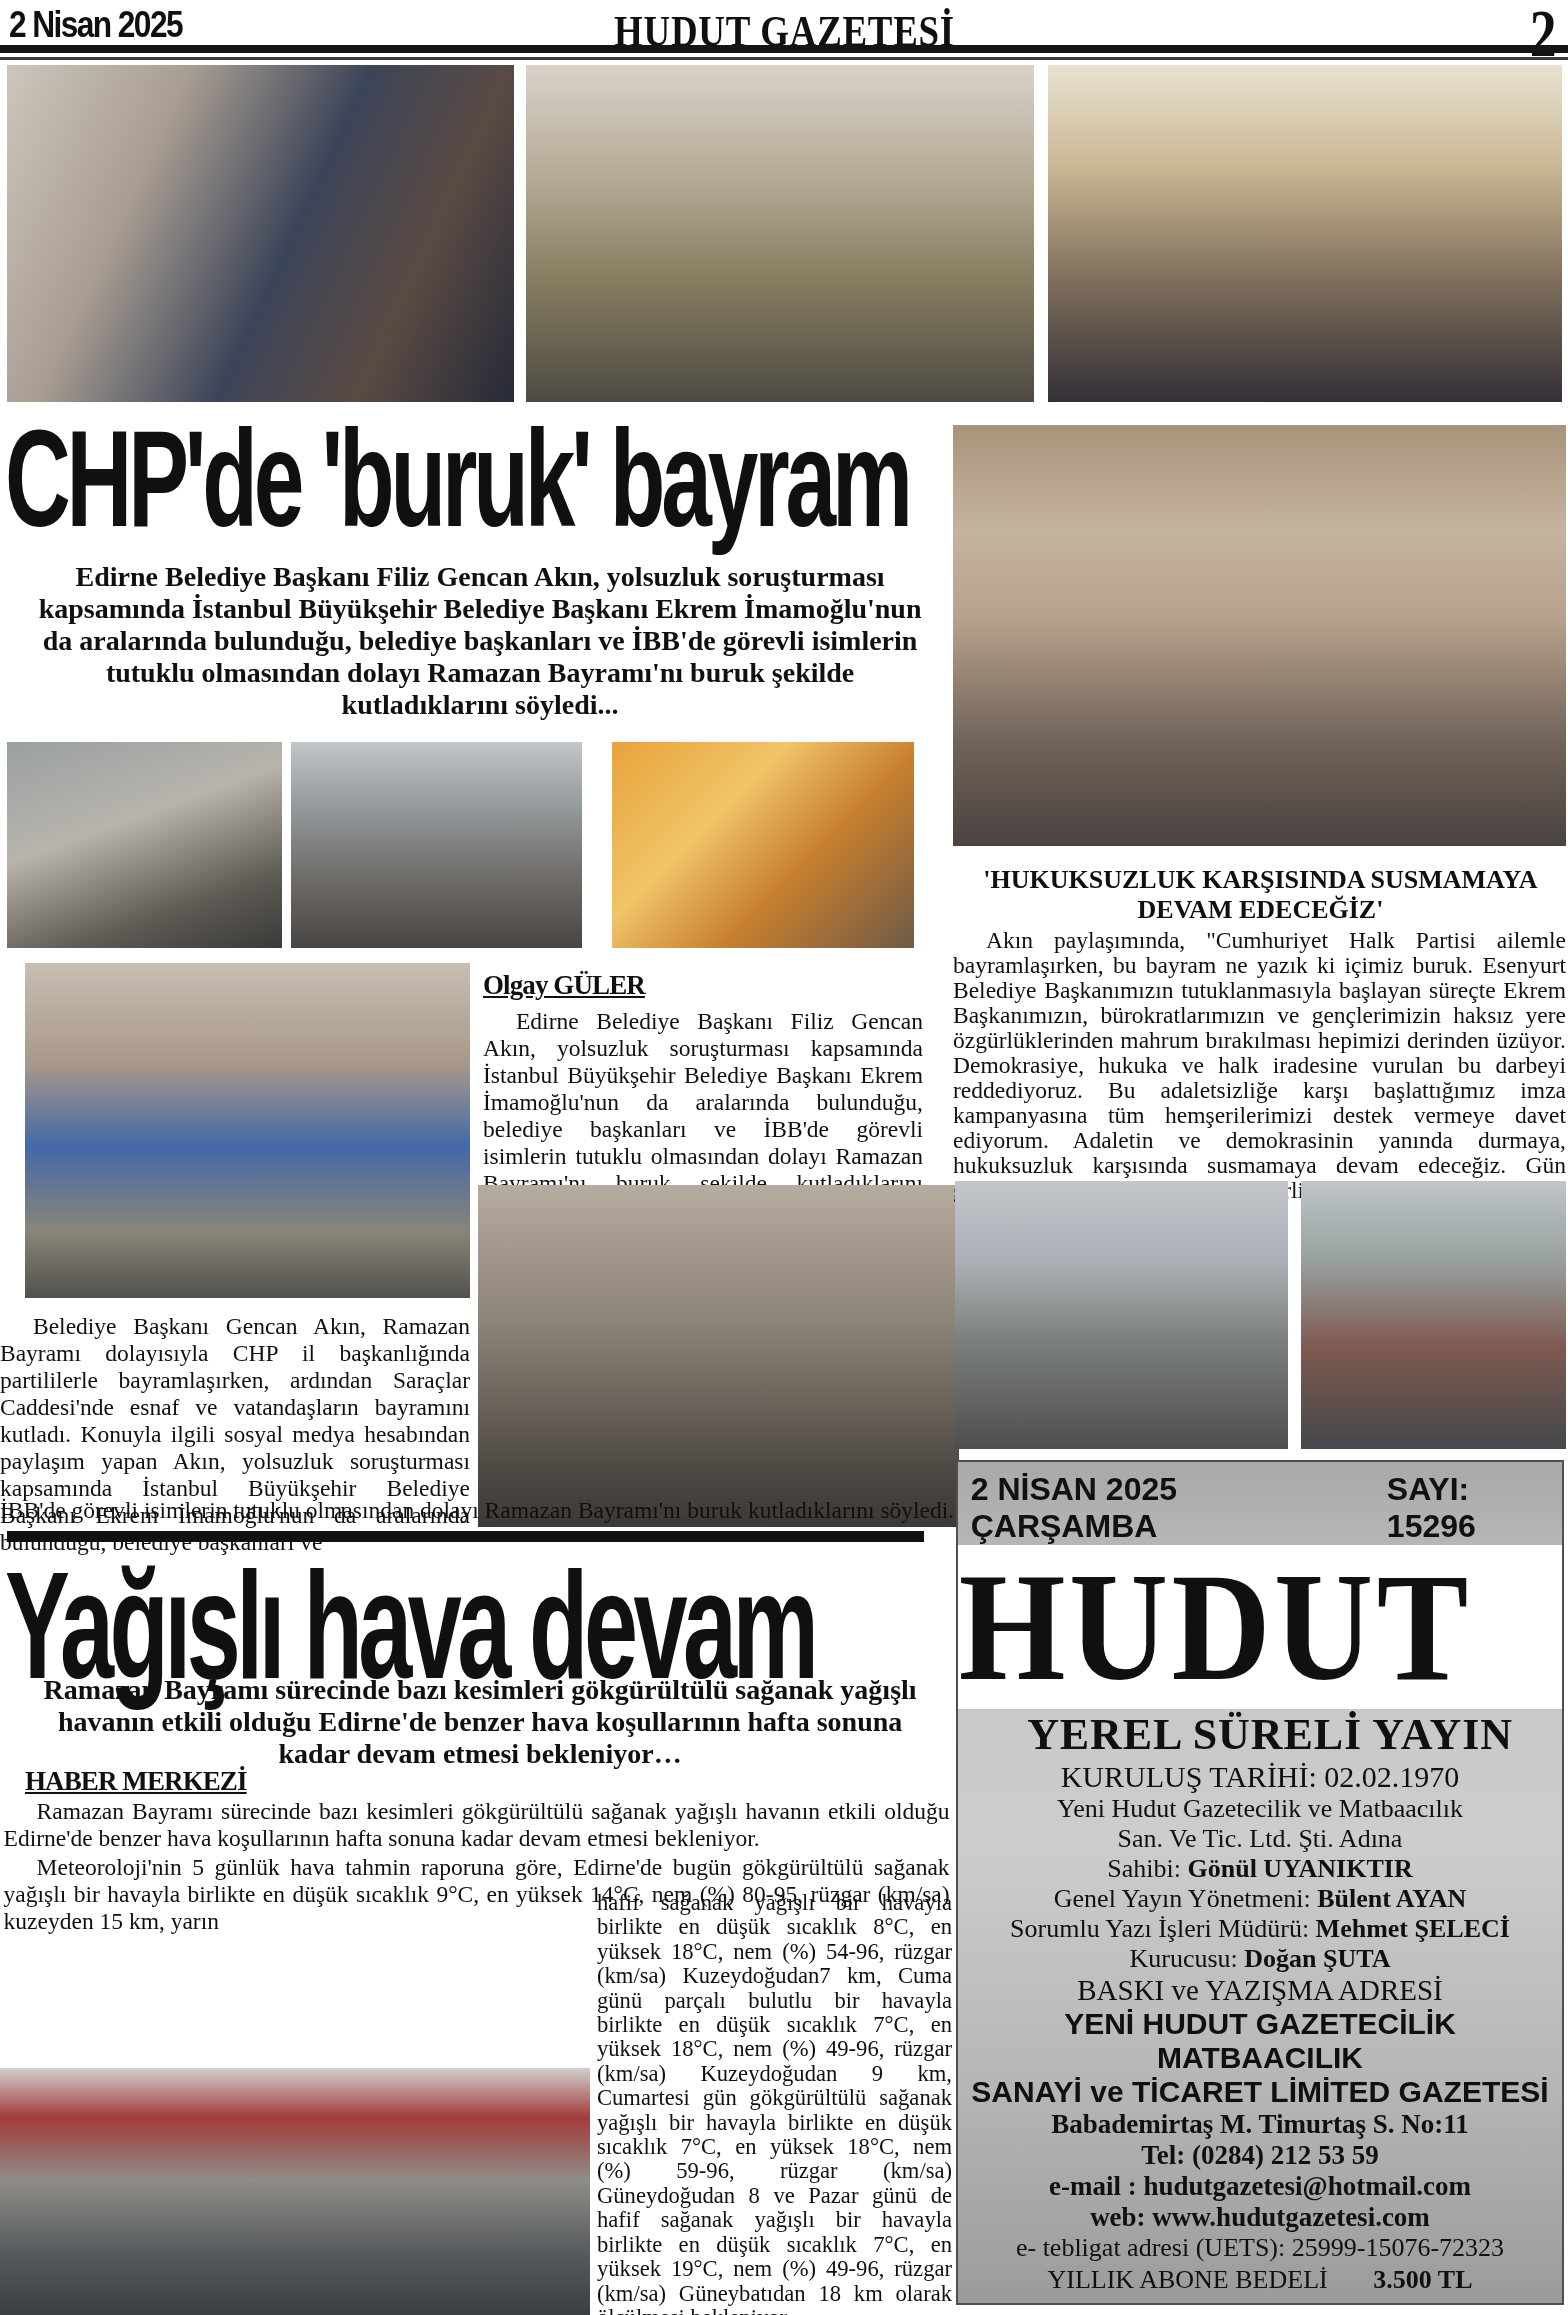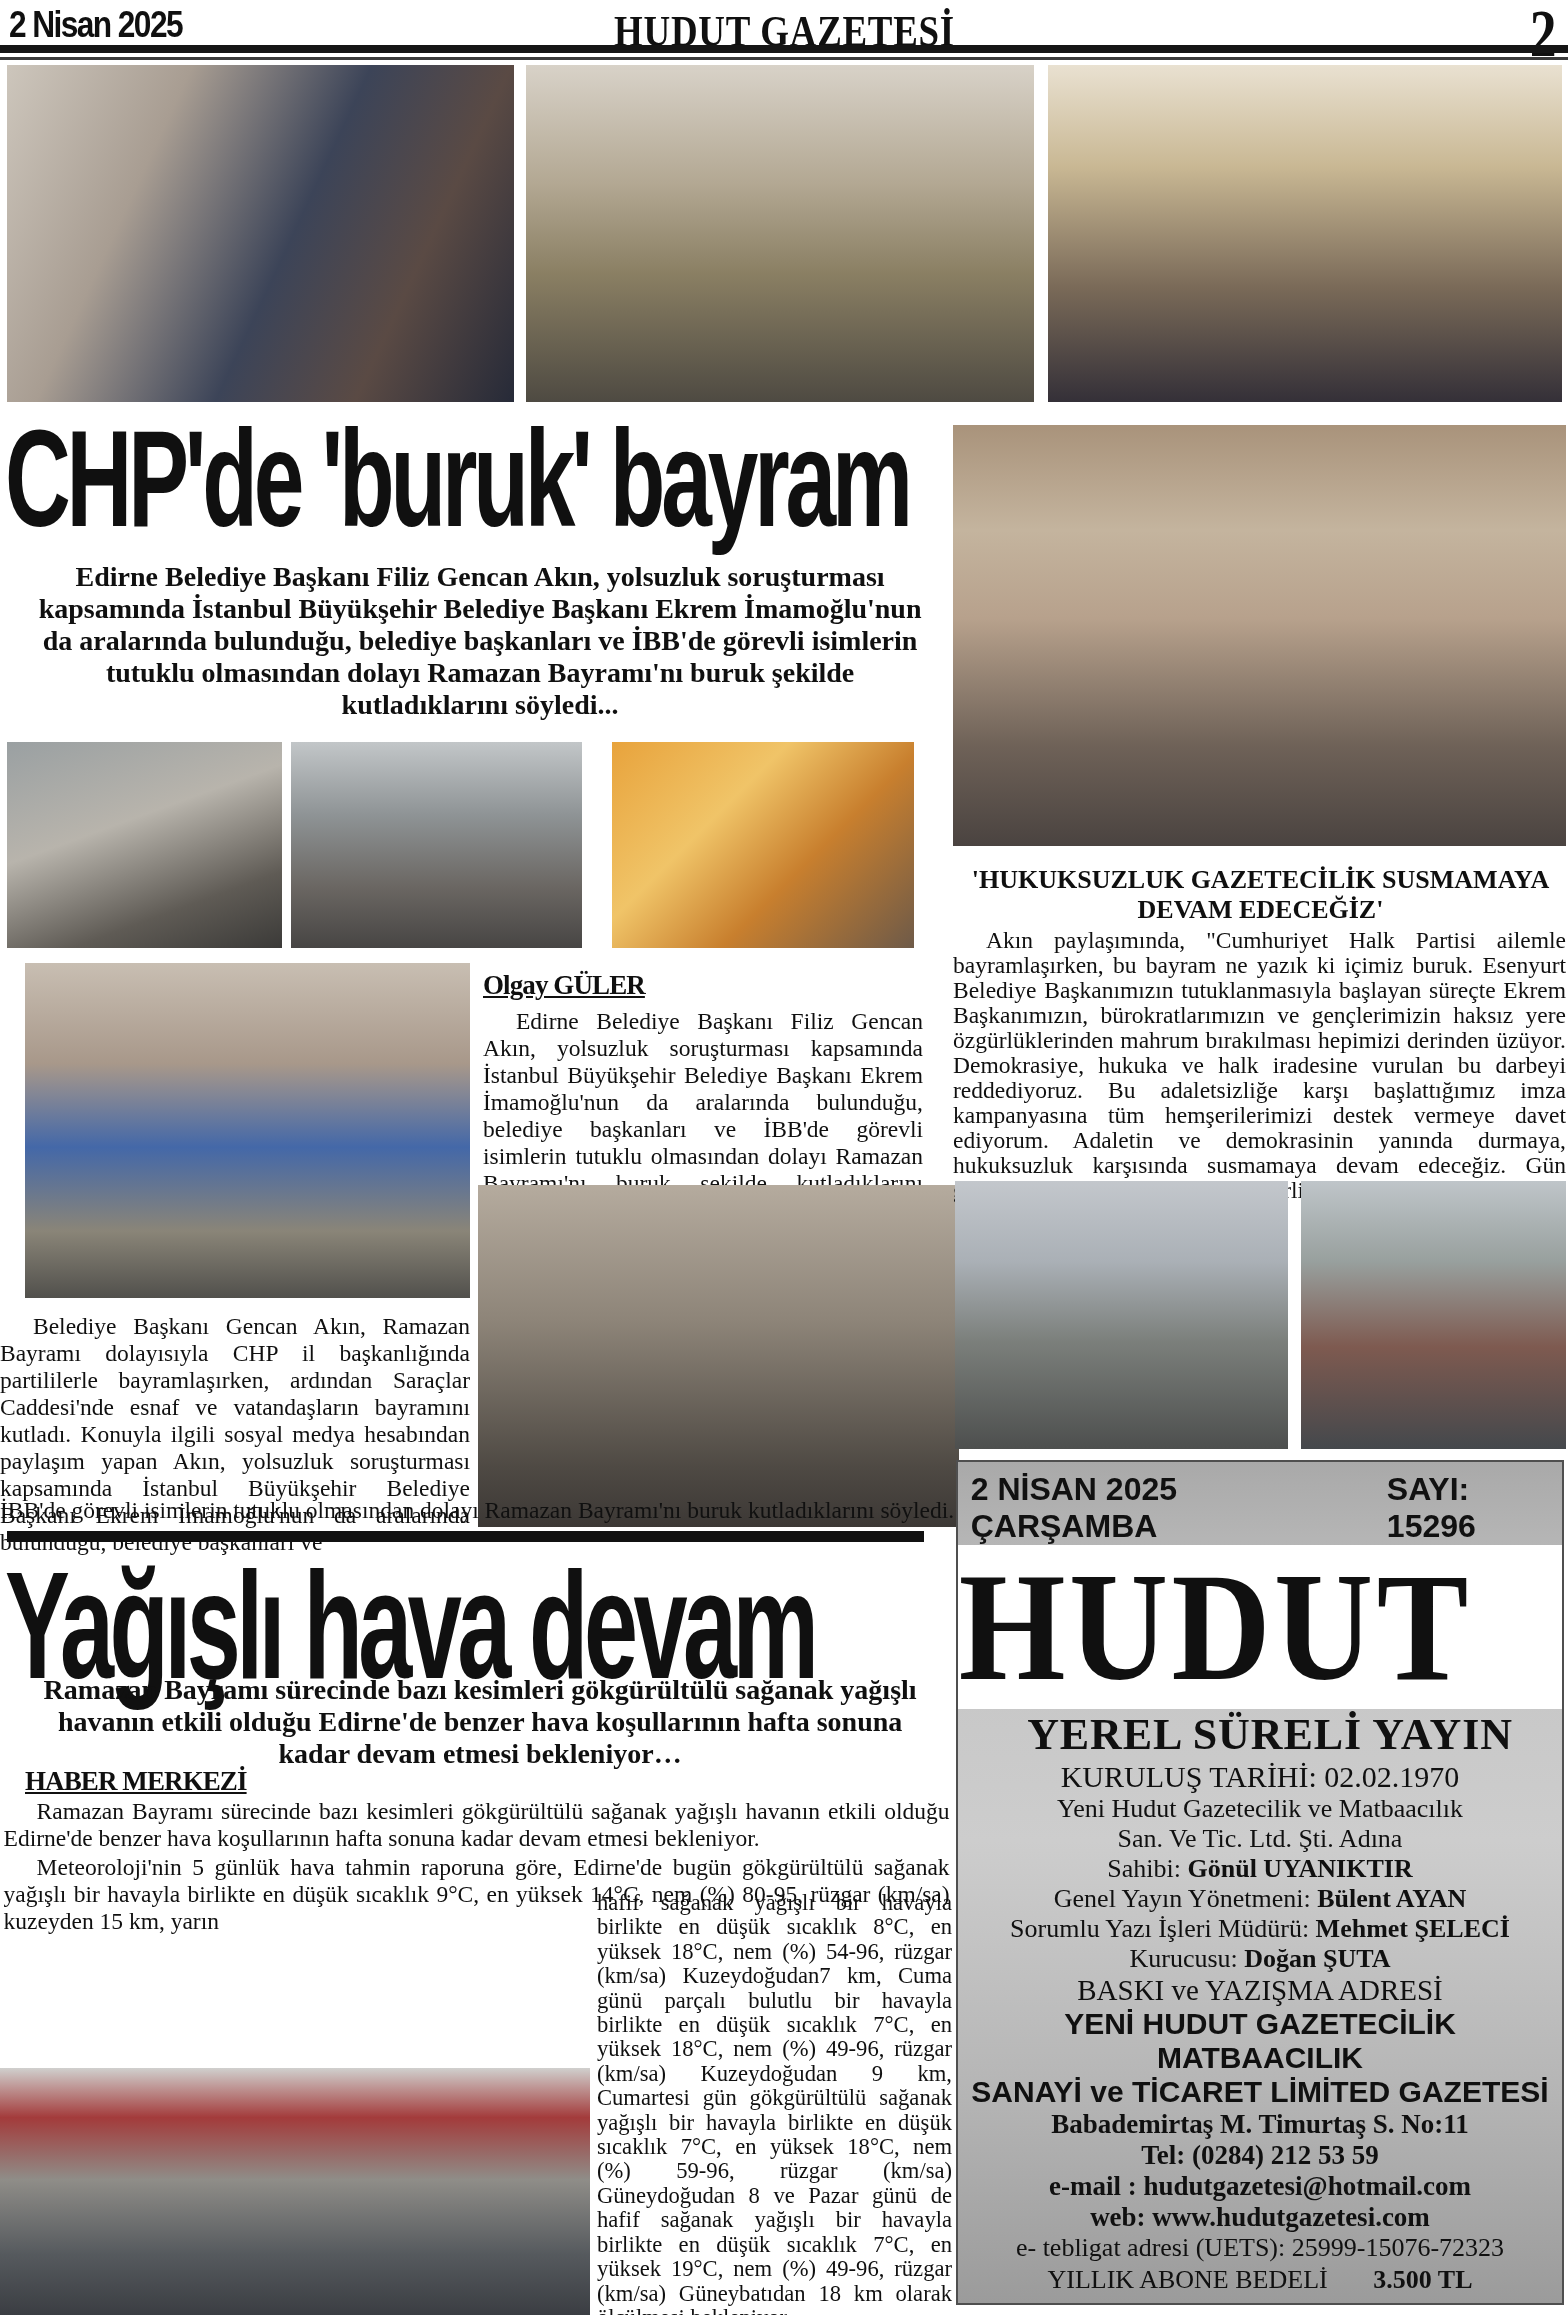--- a/index.html
+++ b/index.html
@@ -89,21 +89,21 @@
   <div class="abs" style="left:483px;top:970px;width:440px;">
     <div class="byline">Olgay GÜLER</div>
     <div class="body-t" style="margin-top:7.2px;"><span class="ind"></span><span>Edirne Belediye Başkanı Filiz Gencan Akın, yolsuzluk soruşturması kapsamında İstanbul Büyükşehir Belediye Başkanı Ekrem İmamoğlu'nun da aralarında bulunduğu, belediye başkanları ve İBB'de görevli isimlerin tutuklu olmasından dolayı Ramazan Bayramı'nı buruk şekilde kutladıklarını söyledi.</span></div>
   </div>
 
   <div class="abs ph ph-sarac" style="left:478px;top:1185px;width:481px;height:342px;"></div>
 
   <div class="abs body-t" style="left:0px;top:1313px;width:470px;"><span class="ind"></span><span>Belediye Başkanı Gencan Akın, Ramazan Bayramı dolayısıyla CHP il başkanlığında partililerle bayramlaşırken, ardından Saraçlar Caddesi'nde esnaf ve vatandaşların bayramını kutladı. Konuyla ilgili sosyal medya hesabından paylaşım yapan Akın, yolsuzluk soruşturması kapsamında İstanbul Büyükşehir Belediye Başkanı Ekrem İmamoğlu'nun da aralarında bulunduğu, belediye başkanları ve</span></div>
   <div class="abs oneline" style="left:0px;top:1497px;width:932px;">İBB'de görevli isimlerin tutuklu olmasından dolayı Ramazan Bayramı'nı buruk kutladıklarını söyledi.</div>
 
-  <div class="abs subhead" style="left:955px;top:865px;width:611px;">'HUKUKSUZLUK GAZETECİLİK SUSMAMAYA DEVAM EDECEĞİZ'</div>
+  <div class="abs subhead" style="left:955px;top:865px;width:611px;">'HUKUKSUZLUK KARŞISINDA SUSMAMAYA DEVAM EDECEĞİZ'</div>
   <div class="abs body-t" style="left:953px;top:928px;width:613px;line-height:25px;"><span class="ind"></span><span>Akın paylaşımında, "Cumhuriyet Halk Partisi ailemle bayramlaşırken, bu bayram ne yazık ki içimiz buruk. Esenyurt Belediye Başkanımızın tutuklanmasıyla başlayan süreçte Ekrem Başkanımızın, bürokratlarımızın ve gençlerimizin haksız yere özgürlüklerinden mahrum bırakılması hepimizi derinden üzüyor. Demokrasiye, hukuka ve halk iradesine vurulan bu darbeyi reddediyoruz. Bu adaletsizliğe karşı başlattığımız imza kampanyasına tüm hemşerilerimizi destek vermeye davet ediyorum. Adaletin ve demokrasinin yanında durmaya, hukuksuzluk karşısında susmamaya devam edeceğiz. Gün gelecek, bu karanlık tabloyu hep birlikte değiştireceğiz" dedi.</span></div>
 
   <div class="abs ph ph-flower" style="left:955px;top:1181px;width:333px;height:268px;"></div>
   <div class="abs ph ph-kids" style="left:1301px;top:1181px;width:265px;height:268px;"></div>
 
   <div class="abs rule2" style="left:7.2px;top:1531px;width:917px;height:11px;"></div>
 
   <div class="abs h1big" style="left:5.4px;top:1549px;font-size:152px;letter-spacing:-7.2px;transform:scaleX(.64);">Yağışlı hava devam</div>
   <div class="abs lead" style="left:22.6px;top:1674px;width:915px;">Ramazan Bayramı sürecinde bazı kesimleri gökgürültülü sağanak yağışlı havanın etkili olduğu Edirne'de benzer hava koşullarının hafta sonuna kadar devam etmesi bekleniyor…</div>
   <div class="abs byline" style="left:25px;top:1766px;">HABER MERKEZİ</div>

